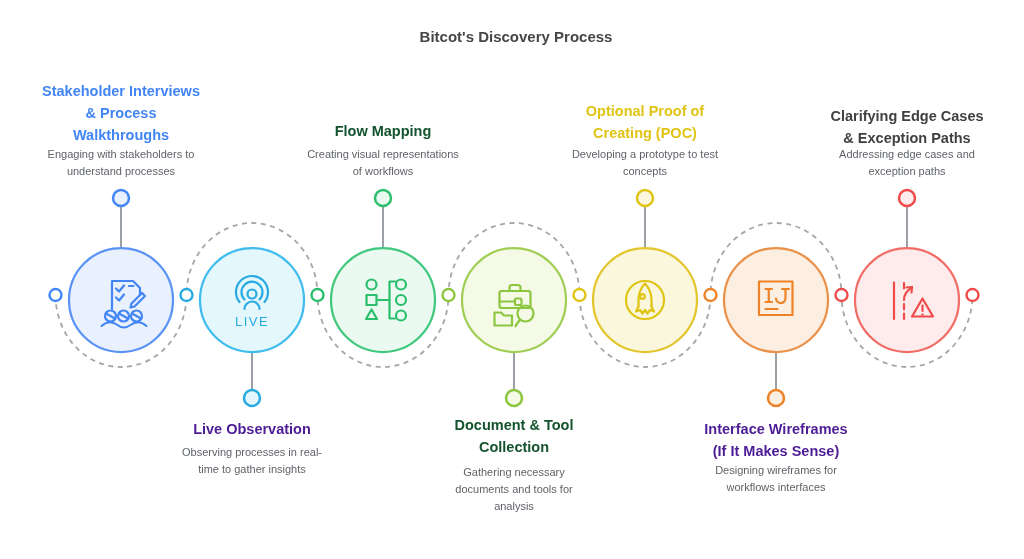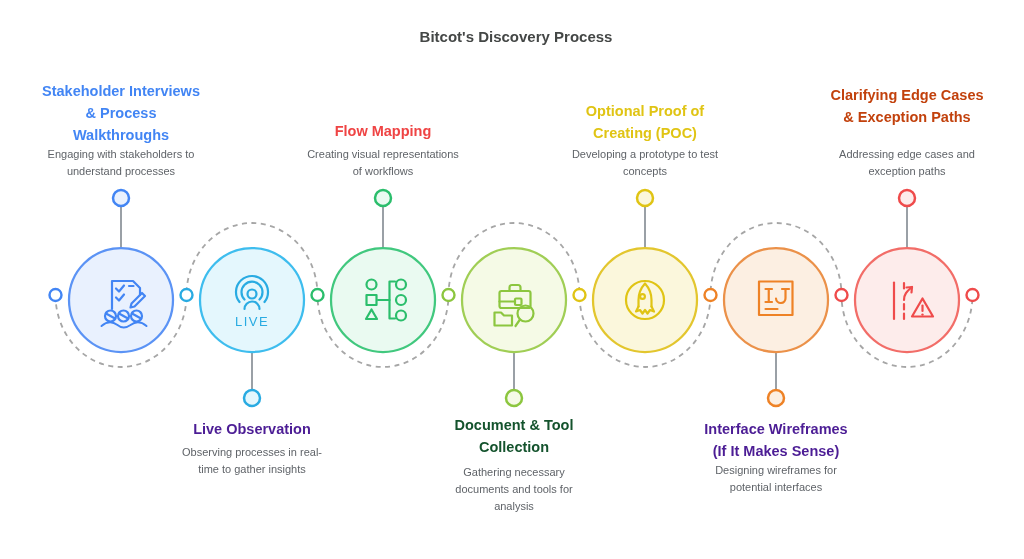--- a/index.html
+++ b/index.html
@@ -143,42 +143,42 @@
       <circle cx="972.5" cy="295" r="6" stroke="#EF4B4B"></circle>
     </g>
   </svg>
 
   <div class="lbl t" style="left:121px;top:80px;color:#4285F4">Stakeholder Interviews
 &amp; Process
 Walkthroughs</div>
   <div class="lbl d" style="left:121px;top:146px">Engaging with stakeholders to
 understand processes</div>
 
-  <div class="lbl t" style="left:383px;top:120px;color:#ef4444">Flow Mapping</div>
+  <div class="lbl t" style="left:383px;top:120px;color:#14532d">Flow Mapping</div>
   <div class="lbl d" style="left:383px;top:146px">Creating visual representations
 of workflows</div>
 
   <div class="lbl t" style="left:645px;top:100px;color:#E0C414">Optional Proof of
 Creating (POC)</div>
   <div class="lbl d" style="left:645px;top:146px">Developing a prototype to test
 concepts</div>
 
-  <div class="lbl t" style="left:907px;top:84px;color:#c2410c">Clarifying Edge Cases
+  <div class="lbl t" style="left:907px;top:105px;color:#404040">Clarifying Edge Cases
 &amp; Exception Paths</div>
   <div class="lbl d" style="left:907px;top:146px">Addressing edge cases and
 exception paths</div>
 
   <div class="lbl t" style="left:252px;top:418px;color:#4c1d95">Live Observation</div>
   <div class="lbl d" style="left:252px;top:444px">Observing processes in real-
 time to gather insights</div>
 
   <div class="lbl t" style="left:514px;top:414px;color:#14532d">Document &amp; Tool
 Collection</div>
   <div class="lbl d" style="left:514px;top:464px">Gathering necessary
 documents and tools for
 analysis</div>
 
   <div class="lbl t" style="left:776px;top:418px;color:#4c1d95">Interface Wireframes
 (If It Makes Sense)</div>
   <div class="lbl d" style="left:776px;top:462px">Designing wireframes for
-potential interfaces</div>
+workflows interfaces</div>
 
 </div>
 
 </body></html>

